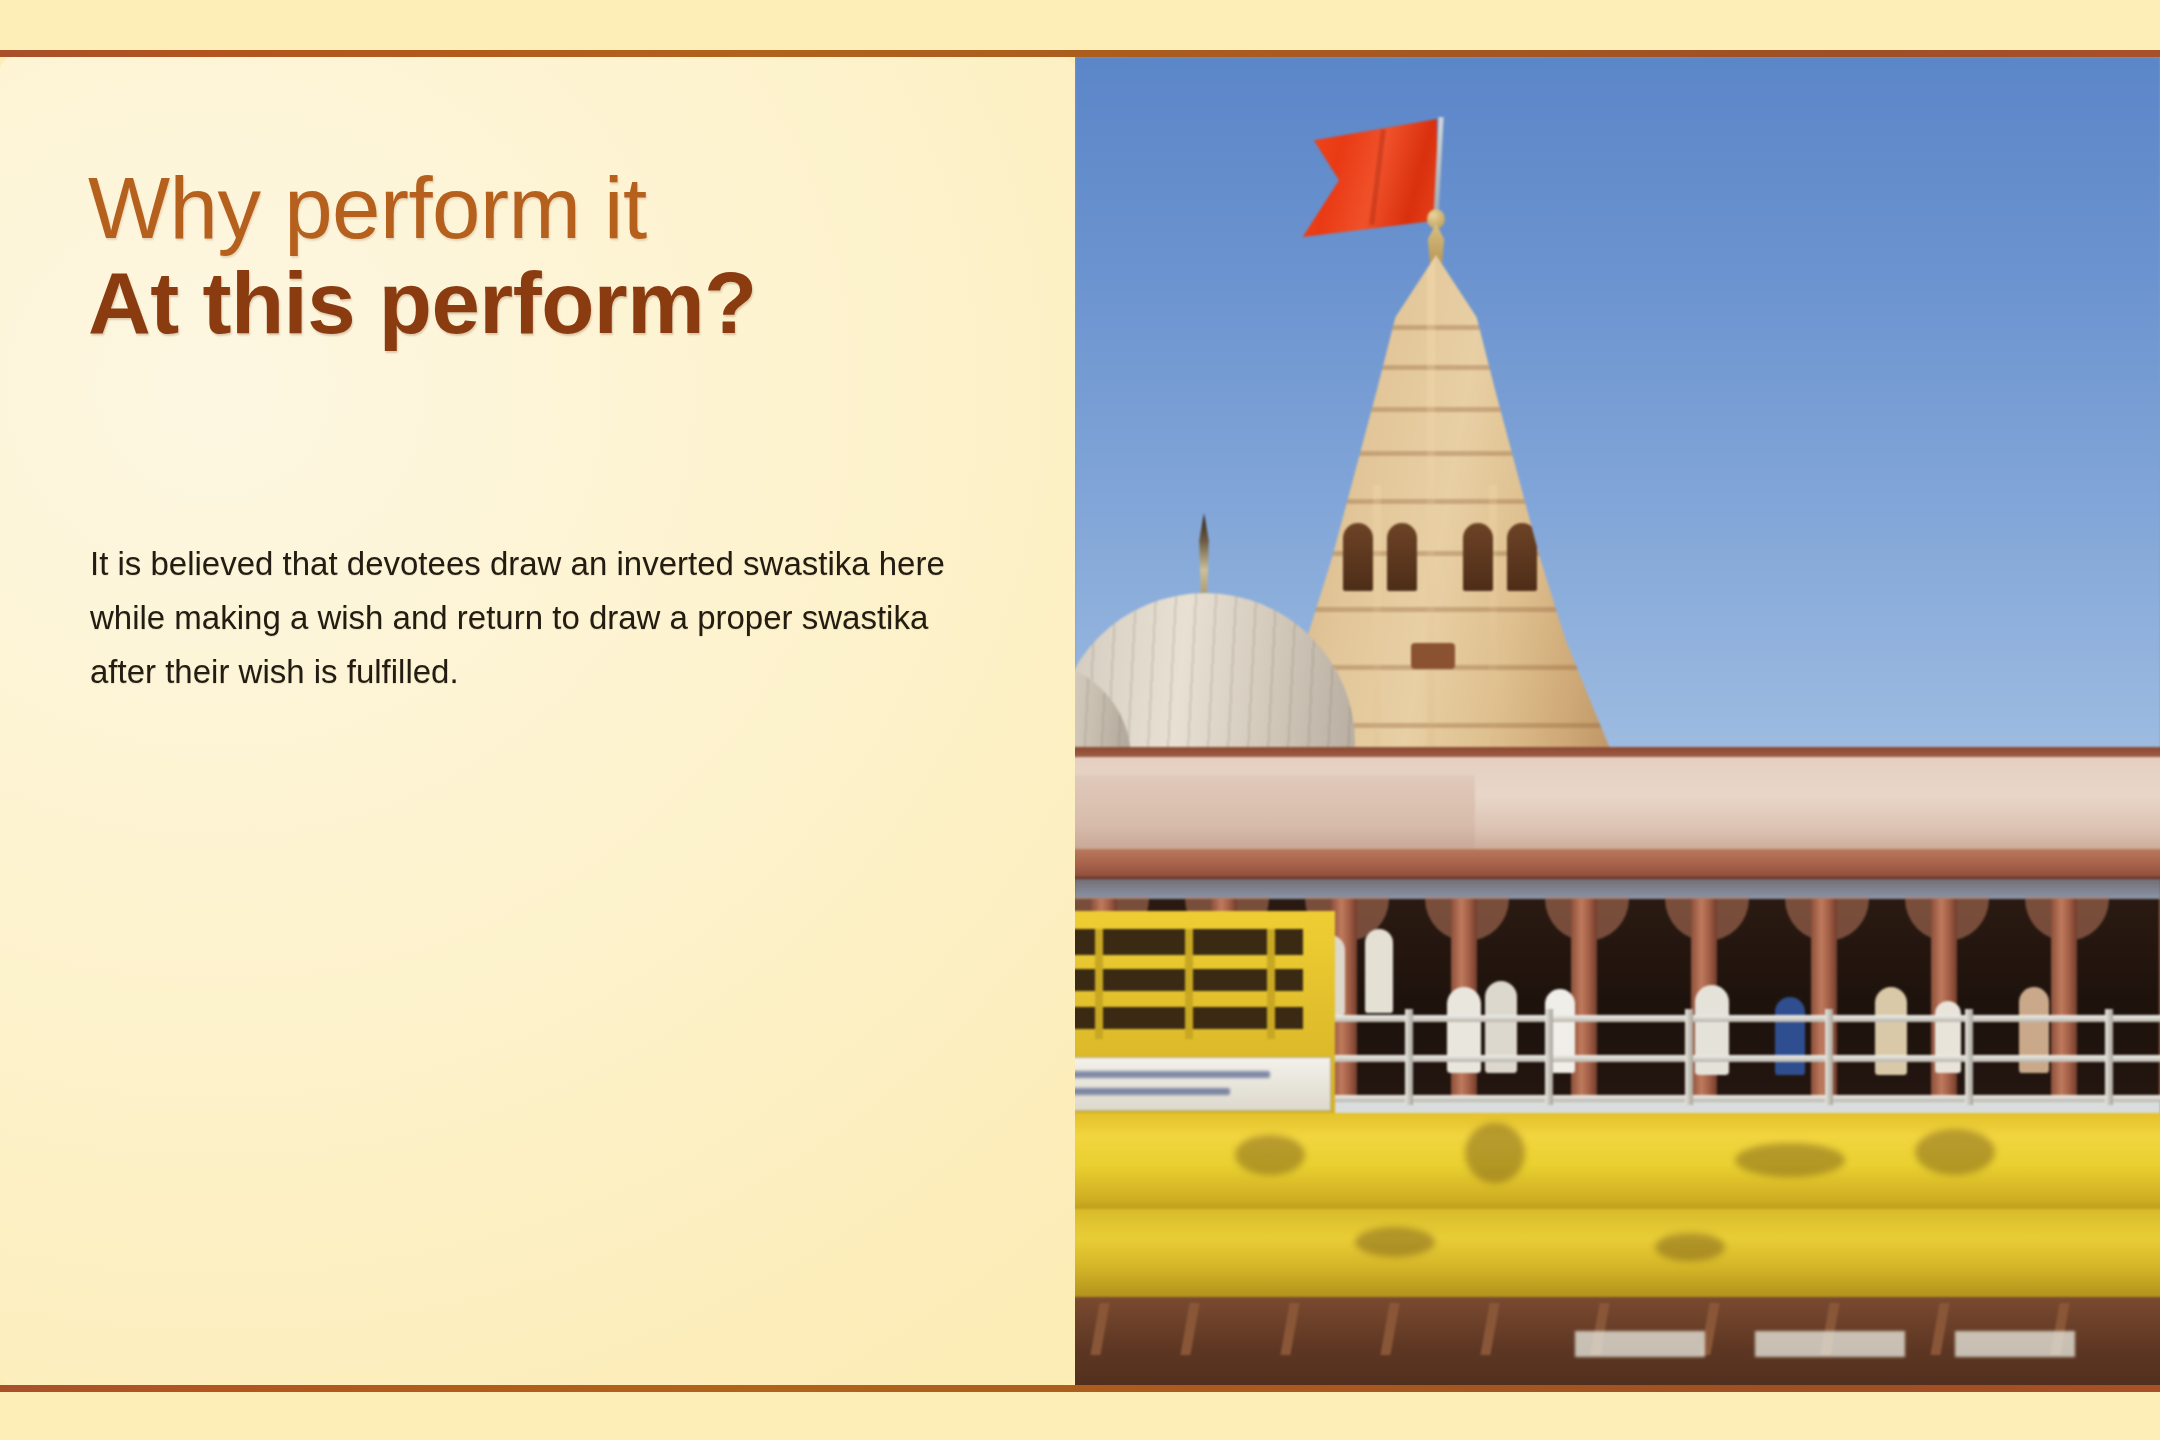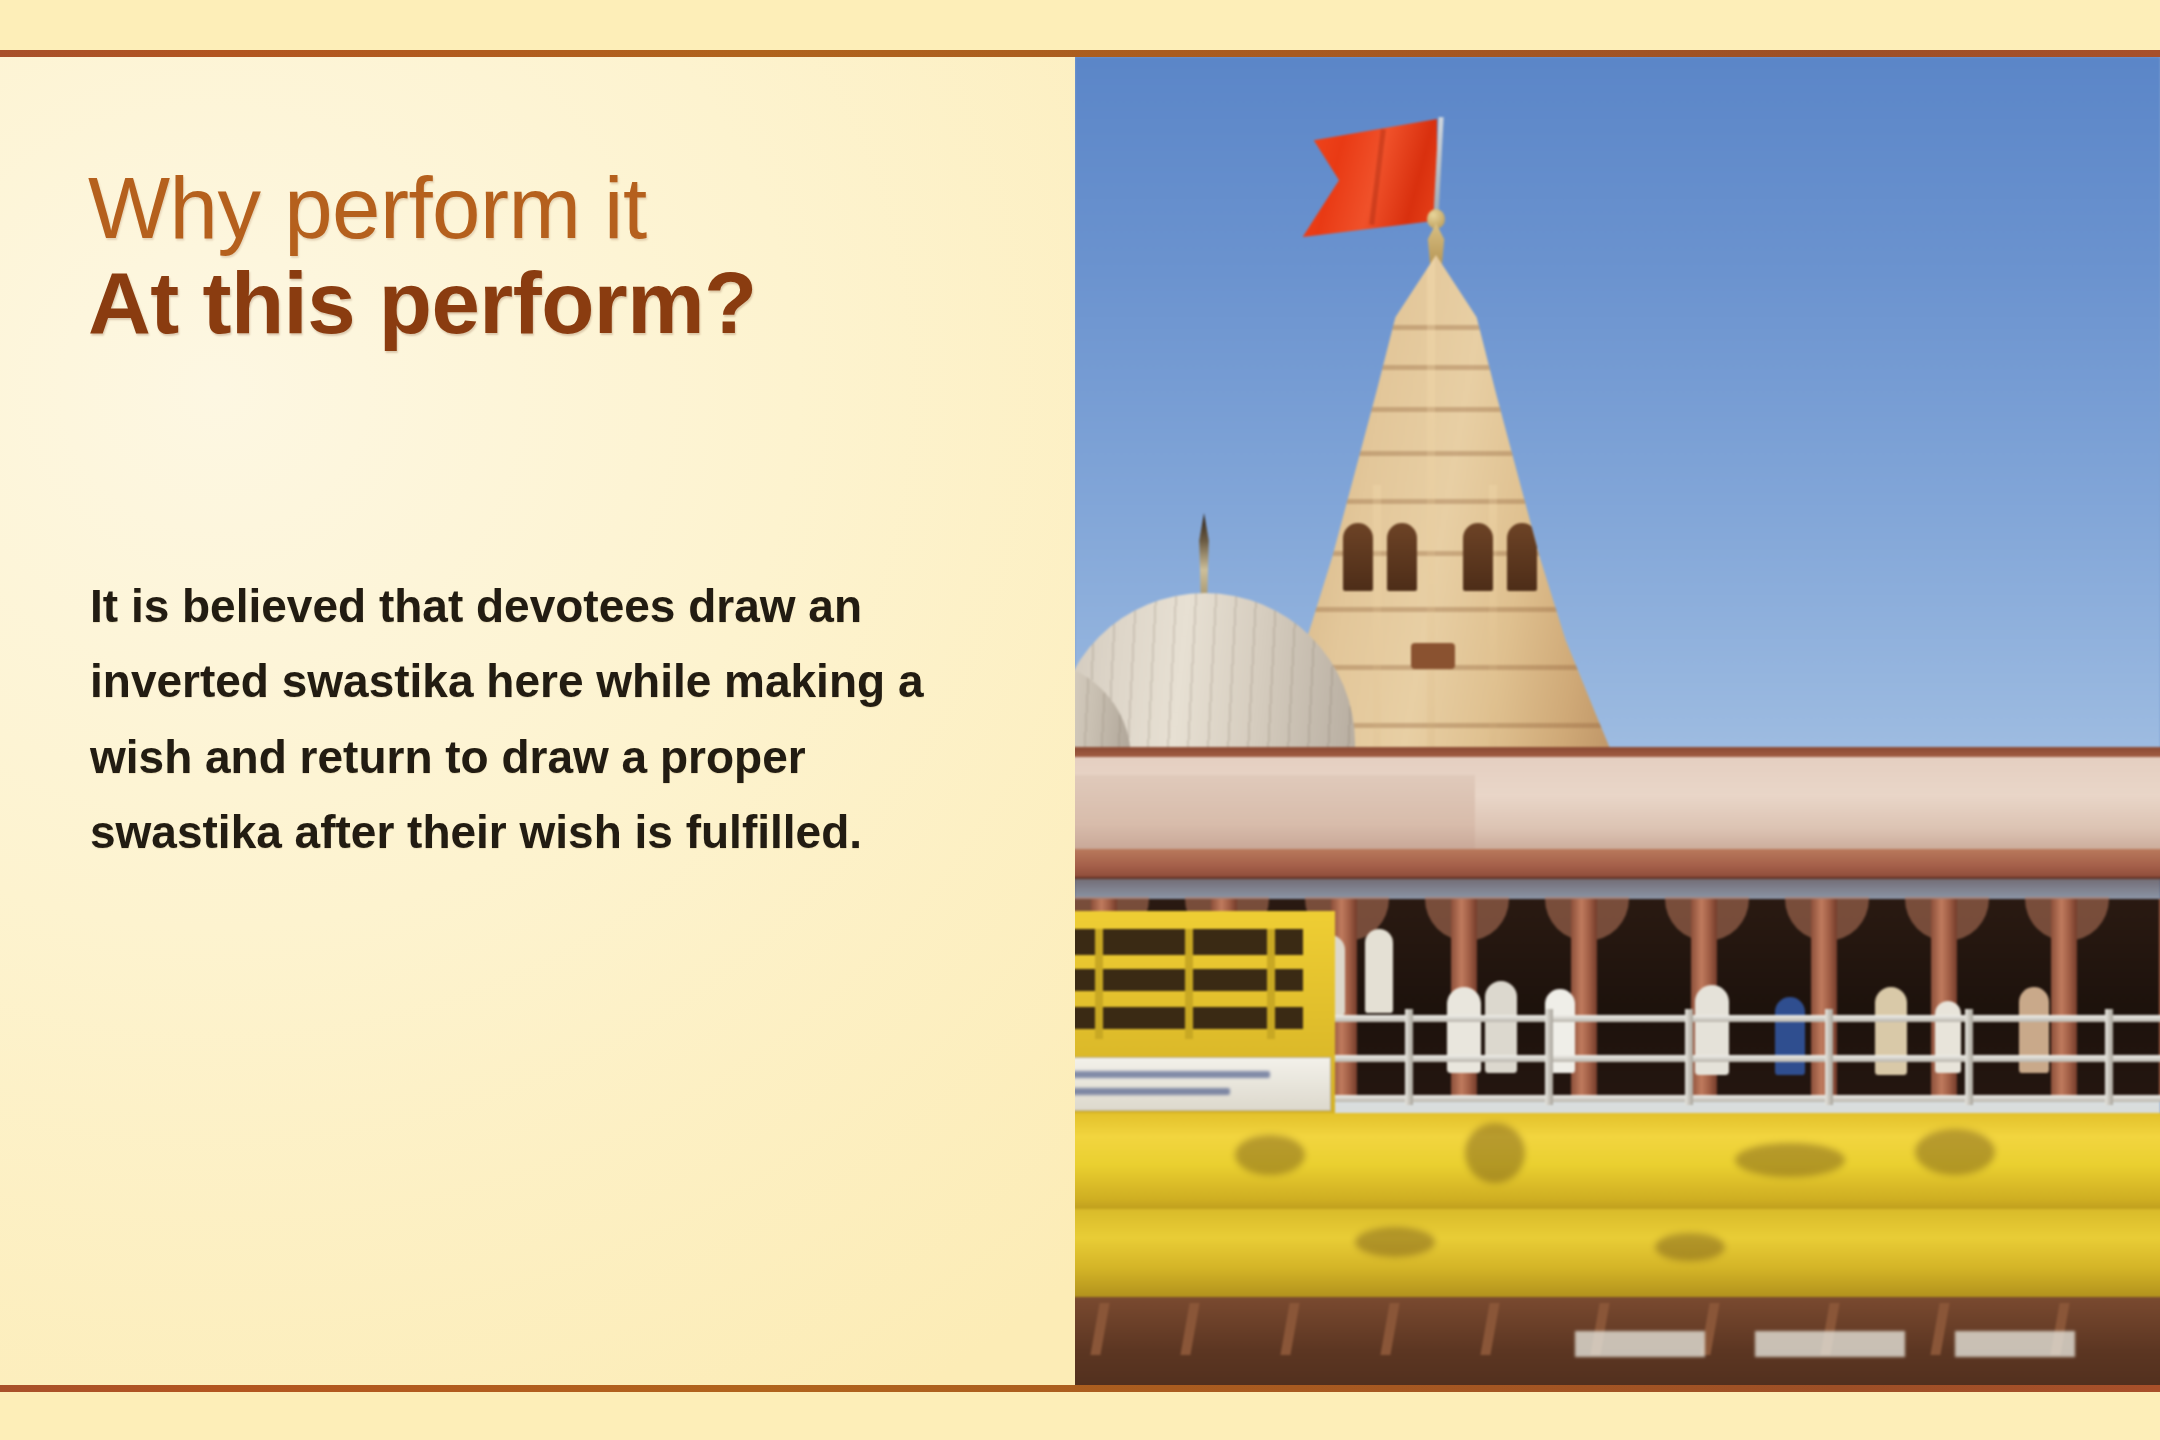--- a/index.html
+++ b/index.html
@@ -29,20 +29,21 @@
 
   
   .text-panel {
     position:absolute;
     left:0; top:57px;
     width:1075px; height:1328px;
     background:
       radial-gradient(120% 90% at 20% 25%, #fdf7e2 0%, #fdf3cf 45%, #fcecb6 100%);
     z-index:4;
     padding:0;
+    border-radius:14px;
   }
 
   .heading {
     position:absolute;
     left:88px; top:105px;
     width:930px;
   }
   .heading .line1 {
     display:block;
     font-size:87px;
@@ -59,24 +60,24 @@
     font-weight:700;
     line-height:1.13;
     color:#8a3c10;
     letter-spacing:-0.5px;
     text-shadow:1px 2px 2px rgba(100,45,12,.22);
     white-space:nowrap;
   }
 
   .body-copy {
     position:absolute;
-    left:90px; top:512px;
+    left:90px; top:480px;
     width:880px;
-    font-size:46px;
-    font-weight:700;
+    font-size:33px;
+    font-weight:400;
     line-height:1.64;
     color:#221c12;
     text-shadow:0px 1px 1px rgba(150,120,60,.18);
   }
 
   
   .photo {
     position:absolute;
     left:1075px; top:57px;
     width:1085px; height:1328px;

